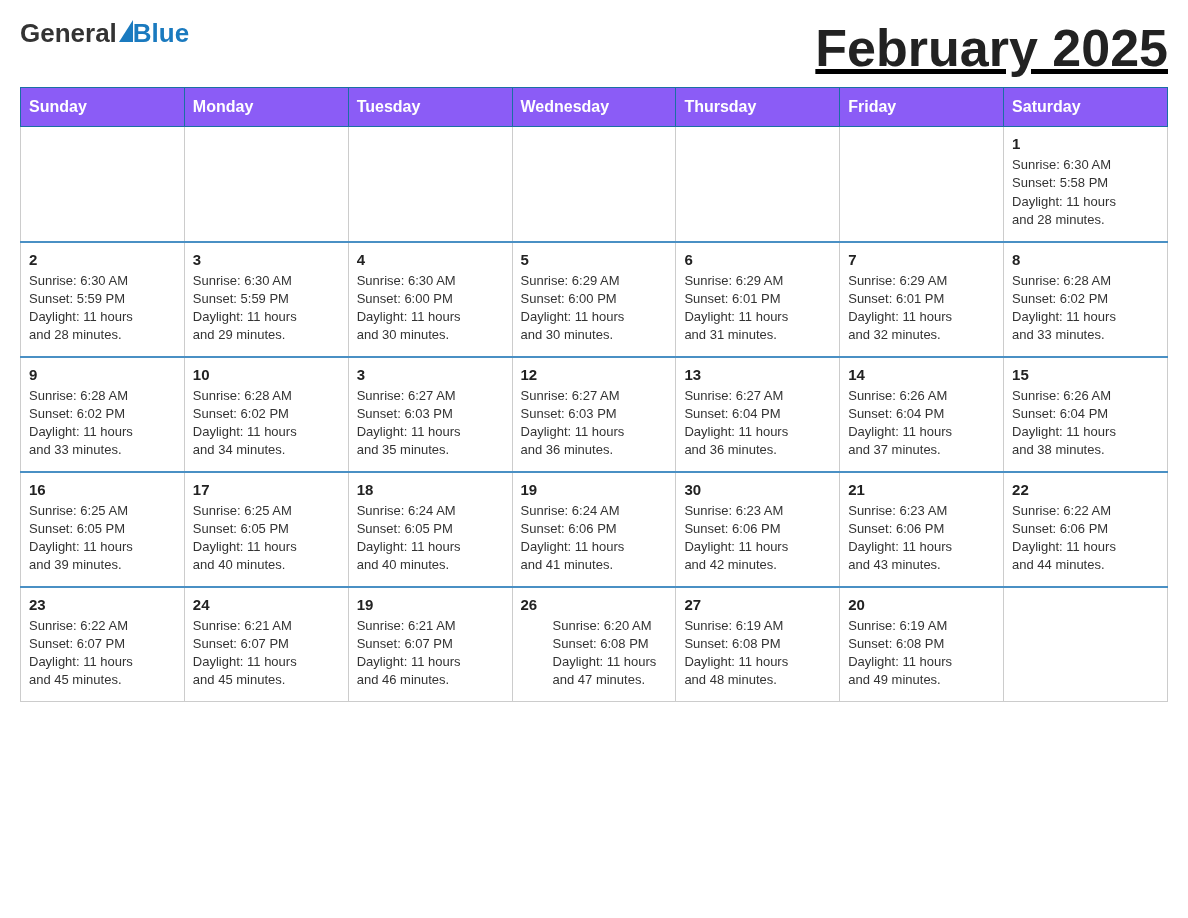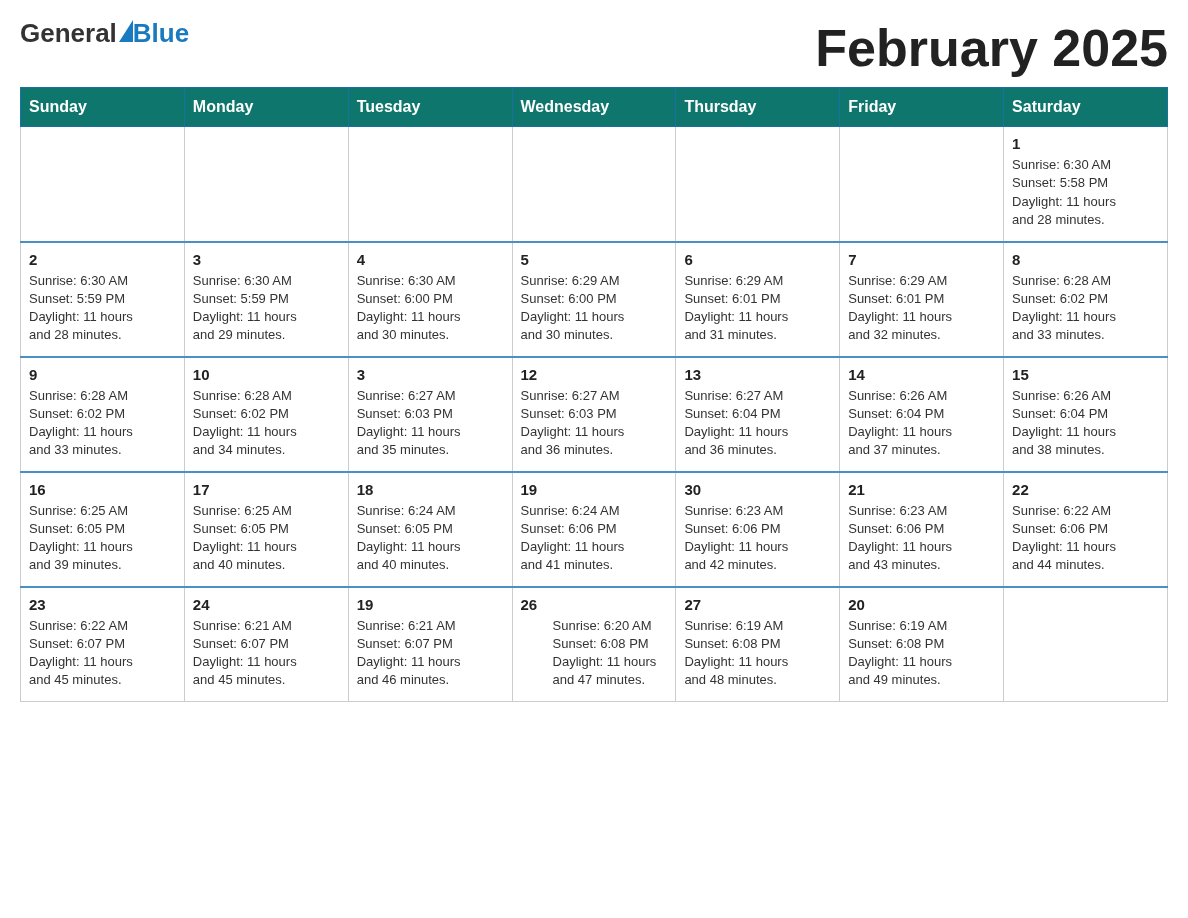--- a/index.html
+++ b/index.html
@@ -33,39 +33,40 @@
       border-left: 14px solid transparent;
       border-right: 0px solid transparent;
       border-bottom: 22px solid #1a7abf;
       margin-left: 2px;
       vertical-align: middle;
       position: relative;
       top: -2px;
     }
     .title-block {
       text-align: right;
+      text-decoration: underline;
     }
     .calendar-title {
       font-size: 52px;
       font-weight: bold;
       color: #222;
       line-height: 1.1;
     }
     .calendar-subtitle {
       font-size: 22px;
       color: #333;
       margin-top: 4px;
     }
     table {
       width: 100%;
       border-collapse: collapse;
       margin-top: 10px;
     }
     thead tr {
-      background-color: #0f766e;
+      background-color: #8b5cf6;
     }
     thead th {
       color: #fff;
       font-size: 16px;
       font-weight: bold;
       padding: 10px 8px;
       border: 1px solid #1a6fa3;
       text-align: left;
     }
     tbody tr {

